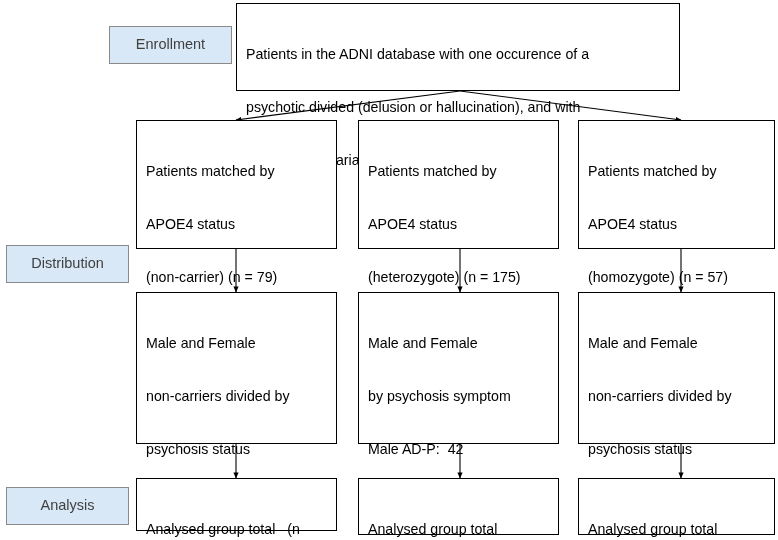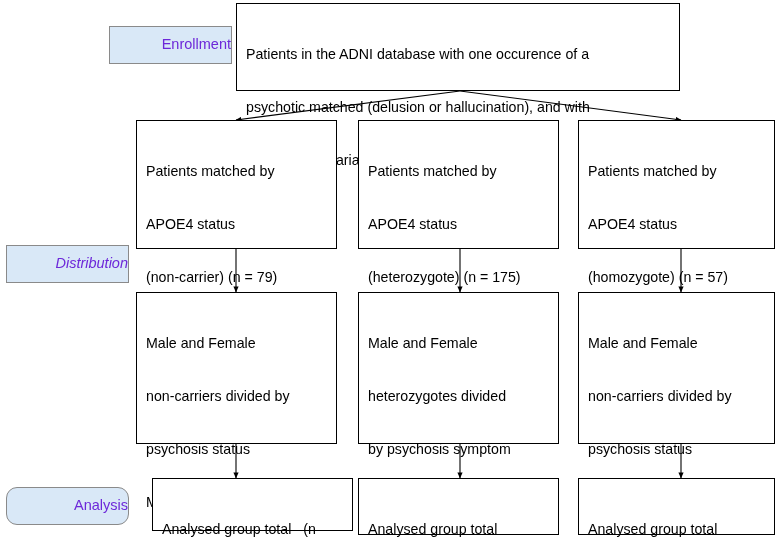--- a/index.html
+++ b/index.html
@@ -27,24 +27,24 @@
     height: 540px;
     pointer-events: none;
   }
   .stage-label {
     position: absolute;
     box-sizing: border-box;
     background: #d9e8f7;
     border: 1px solid #8a8a8a;
     display: flex;
     align-items: center;
-    justify-content: flex-end;
+    justify-content: center;
     font-size: 14.5px;
     line-height: 1.1;
-    color: #6d28d9;
+    color: #404040;
   }
   .node-box {
     position: absolute;
     box-sizing: border-box;
     background: #ffffff;
     border: 1px solid #000000;
     padding: 7px 0 0 9px;
     font-size: 14.2px;
     line-height: 17.6px;
     color: #000000;
@@ -75,30 +75,30 @@
     <path d="M681,249 L681,292" stroke="#000000" stroke-width="1.1" fill="none" marker-end="url(#arrowhead)"></path>
 
     <path d="M236,444 L236,478" stroke="#000000" stroke-width="1.1" fill="none" marker-end="url(#arrowhead)"></path>
     <path d="M460,444 L460,478" stroke="#000000" stroke-width="1.1" fill="none" marker-end="url(#arrowhead)"></path>
     <path d="M681,444 L681,478" stroke="#000000" stroke-width="1.1" fill="none" marker-end="url(#arrowhead)"></path>
   </svg>
 
   <div class="stage-label" style="left:109px; top:26px; width:123px; height:38px;">
     <span>Enrollment</span>
   </div>
-  <div class="stage-label" style="left:6px; top:245px; width:123px; height:38px;font-style:italic;">
+  <div class="stage-label" style="left:6px; top:245px; width:123px; height:38px;">
     <span>Distribution</span>
   </div>
-  <div class="stage-label" style="left:6px; top:487px; width:123px; height:38px;border-radius:11px;">
+  <div class="stage-label" style="left:6px; top:487px; width:123px; height:38px;">
     <span>Analysis</span>
   </div>
 
   <div class="node-box" style="left:236px; top:3px; width:444px; height:88px;">
     <span class="line">Patients in the ADNI database with one occurence of a</span>
-    <span class="line">psychotic matched (delusion or hallucination), and with</span>
+    <span class="line">psychotic divided (delusion or hallucination), and with</span>
     <span class="line">data in other variables to be divided into groups</span>
     <span class="line">(n = 204)</span>
   </div>
 
   <div class="node-box" style="left:136px; top:120px; width:201px; height:129px;">
     <span class="line">Patients matched by</span>
     <span class="line">APOE4 status</span>
     <span class="line">(non-carrier) (n = 79)</span>
     <span class="line">Males: 45</span>
     <span class="line">Females: 11</span>
@@ -125,39 +125,38 @@
     <span class="line">non-carriers divided by</span>
     <span class="line">psychosis status</span>
     <span class="line">Male AD-P:  37</span>
     
     
     
   </div>
 
   <div class="node-box" style="left:358px; top:292px; width:201px; height:152px;">
     <span class="line">Male and Female</span>
-    <span class="line">heterozygotes divided</span>
     <span class="line">by psychosis symptom</span>
     <span class="line">Male AD-P:  42</span>
     
     
     
   </div>
 
   <div class="node-box" style="left:578px; top:292px; width:197px; height:152px;">
     <span class="line">Male and Female</span>
     <span class="line">non-carriers divided by</span>
     <span class="line">psychosis status</span>
     <span class="line">Male AD-P:  21</span>
     
     
     
   </div>
 
-  <div class="node-box" style="left:152px; top:478px; width:201px; height:53px;">
+  <div class="node-box" style="left:136px; top:478px; width:201px; height:53px;">
     <span class="line">Analysed group total   (n</span>
     
   </div>
 
   <div class="node-box" style="left:358px; top:478px; width:201px; height:57px;">
     <span class="line">Analysed group total</span>
     
   </div>
 
   <div class="node-box" style="left:578px; top:478px; width:197px; height:57px;">

